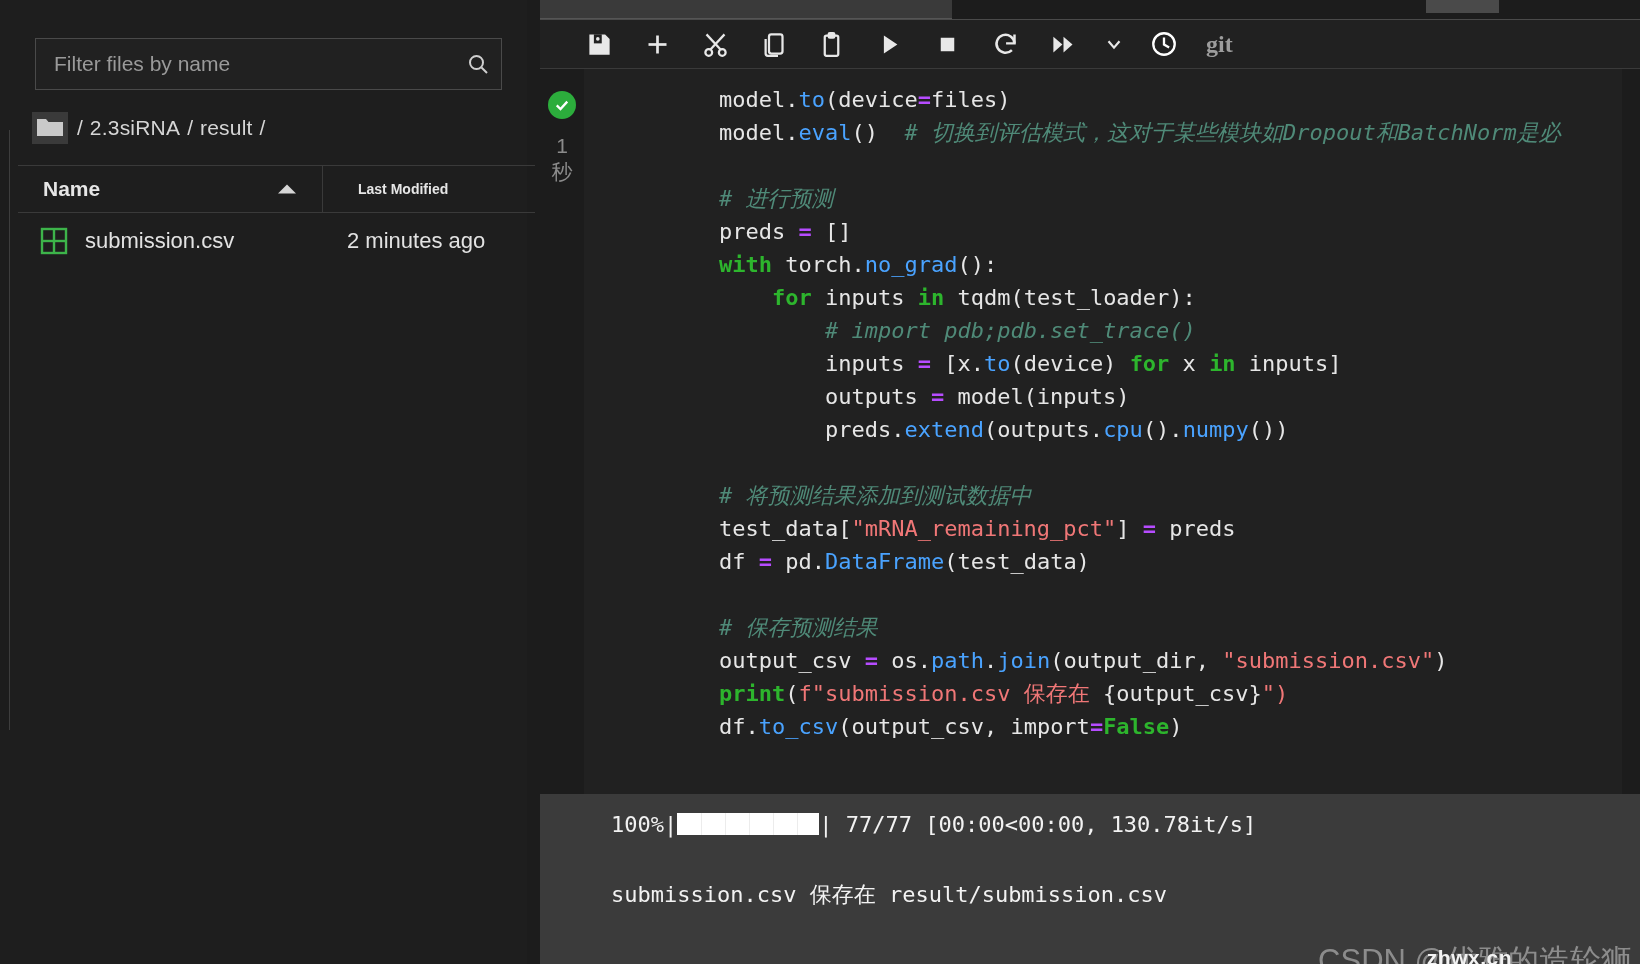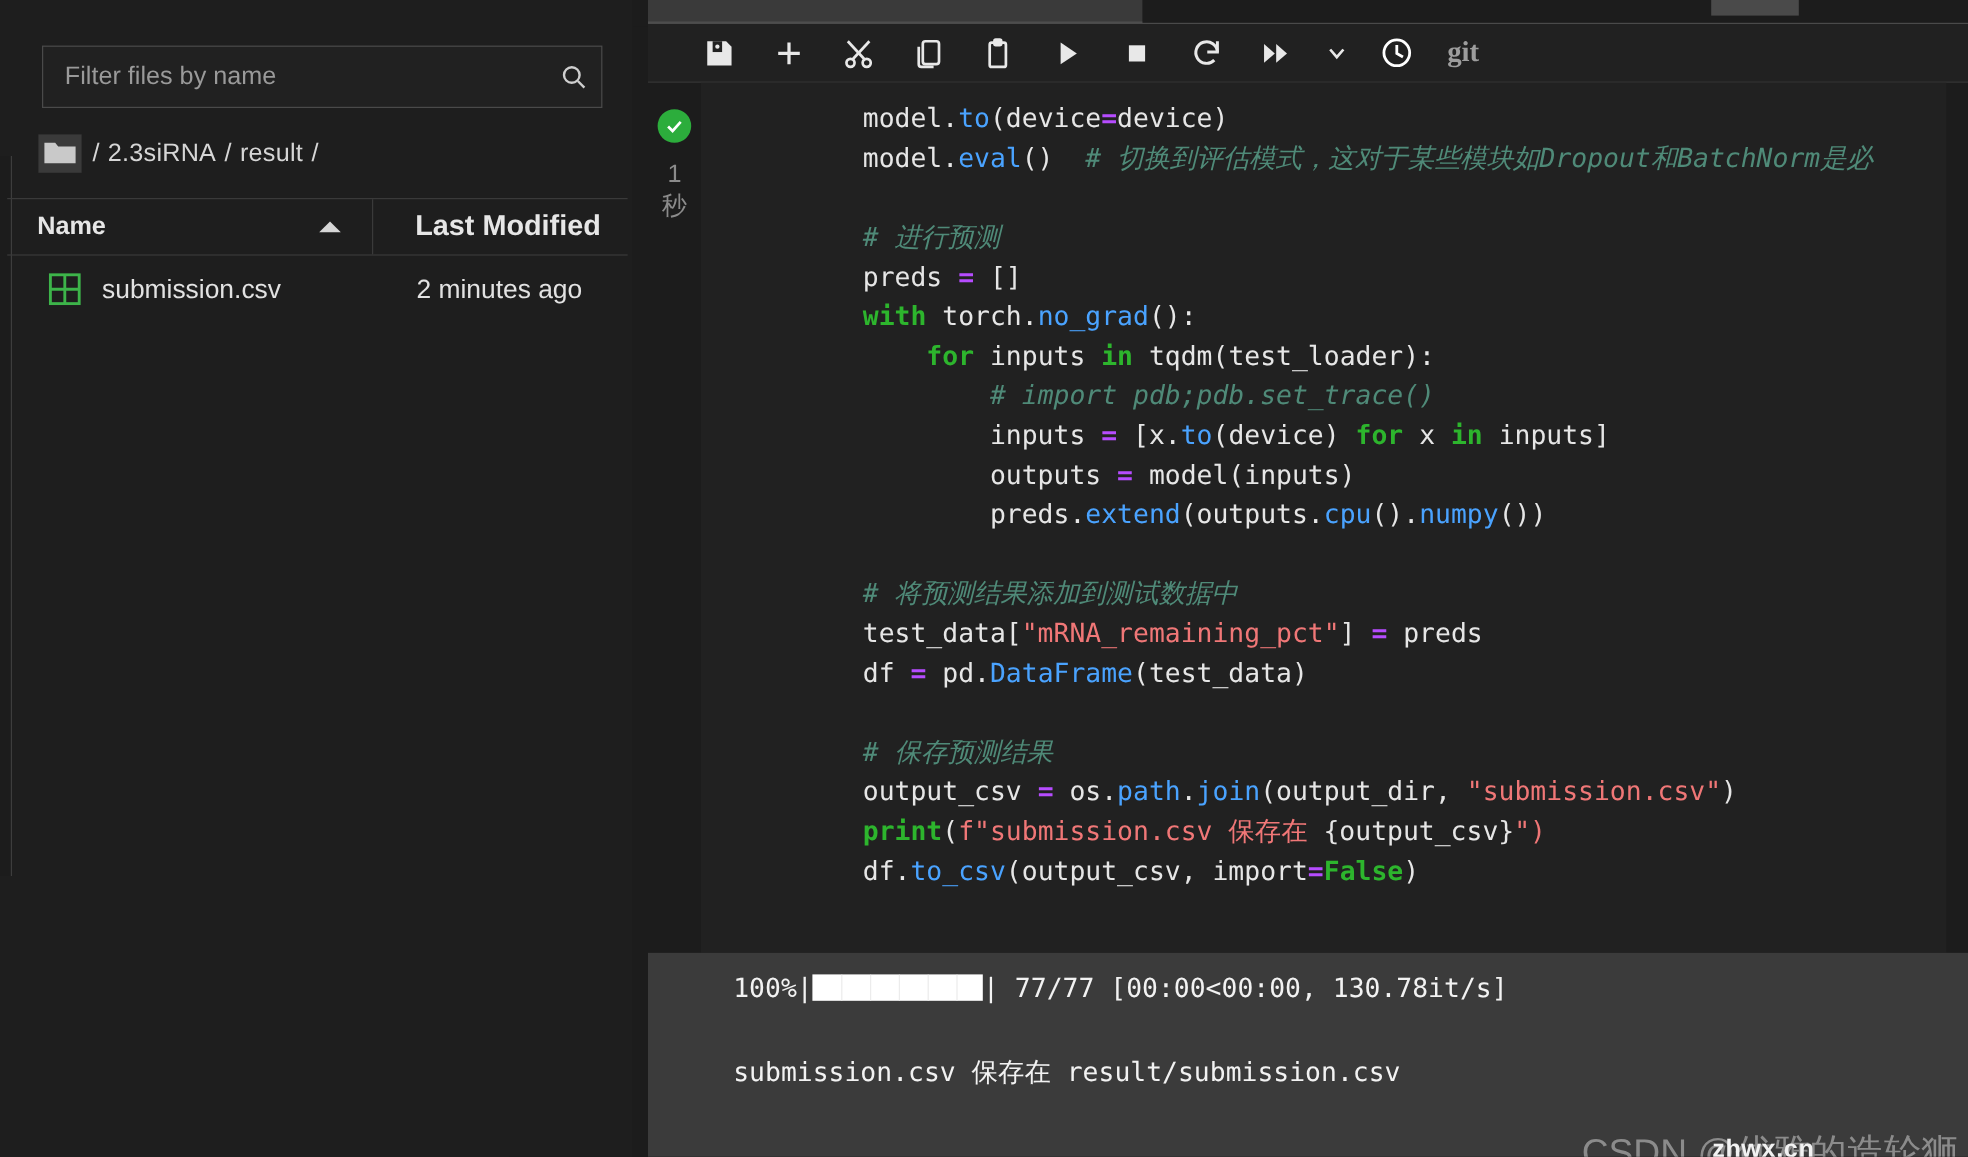--- a/index.html
+++ b/index.html
@@ -36,31 +36,31 @@
   .search-icon svg { width: 24px; height: 24px; }
 
   .breadcrumb { position: absolute; left: 36px; top: 110px; height: 36px; display: flex; align-items: center; gap: 0; }
   .folder-ico { width: 28px; height: 24px; margin-right: 6px; position: relative; }
   .folder-ico .f-bg { position: absolute; inset: -4px -4px -4px -4px; background: #3a3a3a; }
   .folder-ico svg { position: relative; width: 28px; height: 22px; }
   .crumb { color: #d6d6d6; font-size: 21px; letter-spacing: .2px; }
   .crumb-sep { color: #d6d6d6; font-size: 21px; padding: 0 7px; }
 
   .list-header {
-    position: absolute; left: 6px; top: 165px; width: 517px; height: 48px;
+    position: absolute; left: 18px; top: 165px; width: 517px; height: 48px;
     border-top: 1px solid #3a3a3a; border-bottom: 1px solid #3a3a3a; display: flex;
   }
   .col-name { width: 305px; display: flex; align-items: center; position: relative;
               border-right: 1px solid #3a3a3a; }
   .col-name .lbl { color: #e6e6e6; font-size: 21px; font-weight: bold; padding-left: 25px; }
   .sort-caret { position: absolute; right: 26px; top: 50%; transform: translateY(-50%);
                 width: 0; height: 0; border-left: 9px solid transparent; border-right: 9px solid transparent;
                 border-bottom: 9px solid #d6d6d6; }
   .col-mod { flex: 1; display: flex; align-items: center; }
-  .col-mod .lbl { color: #e6e6e6; font-size: 24px; font-weight: bold; padding-left: 35px; }
+  .col-mod .lbl { color: #e6e6e6; font-size: 14px; font-weight: bold; padding-left: 35px; }
 
   .file-row { position: absolute; left: 10px; top: 214px; width: 517px; height: 54px; display: flex; align-items: center; }
   .file-ico { width: 28px; height: 28px; margin-left: 30px; margin-right: 17px; }
   .file-name { color: #e2e2e2; font-size: 22px; flex: 0 0 auto; }
   .file-mod { position: absolute; left: 337px; color: #e2e2e2; font-size: 22px; }
 
   
   .notebook { position: absolute; left: 540px; top: 20px; width: 1100px; height: 944px; background: #1c1c1c; }
 
   .toolbar { position: absolute; left: 0; top: 0; width: 1100px; height: 49px;
@@ -253,21 +253,21 @@
           <svg viewBox="0 0 24 24" fill="none" stroke="#ffffff" stroke-width="3">
               <polyline points="5,12.5 10,17.5 19,7.5"></polyline>
             </svg>
         </div>
         <div class="run-time">
           <div>1</div>
           <div>秒</div>
         </div>
       </div>
       <div class="editor">
-        <pre class="code" id="code-pre"><span class="pl">    model.</span><span class="fn">to</span><span class="pl">(device</span><span class="op">=</span><span class="pl">device)</span>
+        <pre class="code" id="code-pre"><span class="pl">    model.</span><span class="fn">to</span><span class="pl">(device</span><span class="op">=</span><span class="pl">files)</span>
 <span class="pl">    model.</span><span class="fn">eval</span><span class="pl">()  </span><span class="cm"># 切换到评估模式，这对于某些模块如Dropout和BatchNorm是必</span>
 <span class="pl"></span>
 <span class="pl">    </span><span class="cm"># 进行预测</span>
 <span class="pl">    preds </span><span class="op">=</span><span class="pl"> []</span>
 <span class="pl">    </span><span class="k">with</span><span class="pl"> torch.</span><span class="fn">no_grad</span><span class="pl">():</span>
 <span class="pl">        </span><span class="k">for</span><span class="pl"> inputs </span><span class="k">in</span><span class="pl"> tqdm(test_loader):</span>
 <span class="pl">            </span><span class="cm"># import pdb;pdb.set_trace()</span>
 <span class="pl">            inputs </span><span class="op">=</span><span class="pl"> [x.</span><span class="fn">to</span><span class="pl">(device) </span><span class="k">for</span><span class="pl"> x </span><span class="k">in</span><span class="pl"> inputs]</span>
 <span class="pl">            outputs </span><span class="op">=</span><span class="pl"> model(inputs)</span>
 <span class="pl">            preds.</span><span class="fn">extend</span><span class="pl">(outputs.</span><span class="fn">cpu</span><span class="pl">().</span><span class="fn">numpy</span><span class="pl">())</span>

